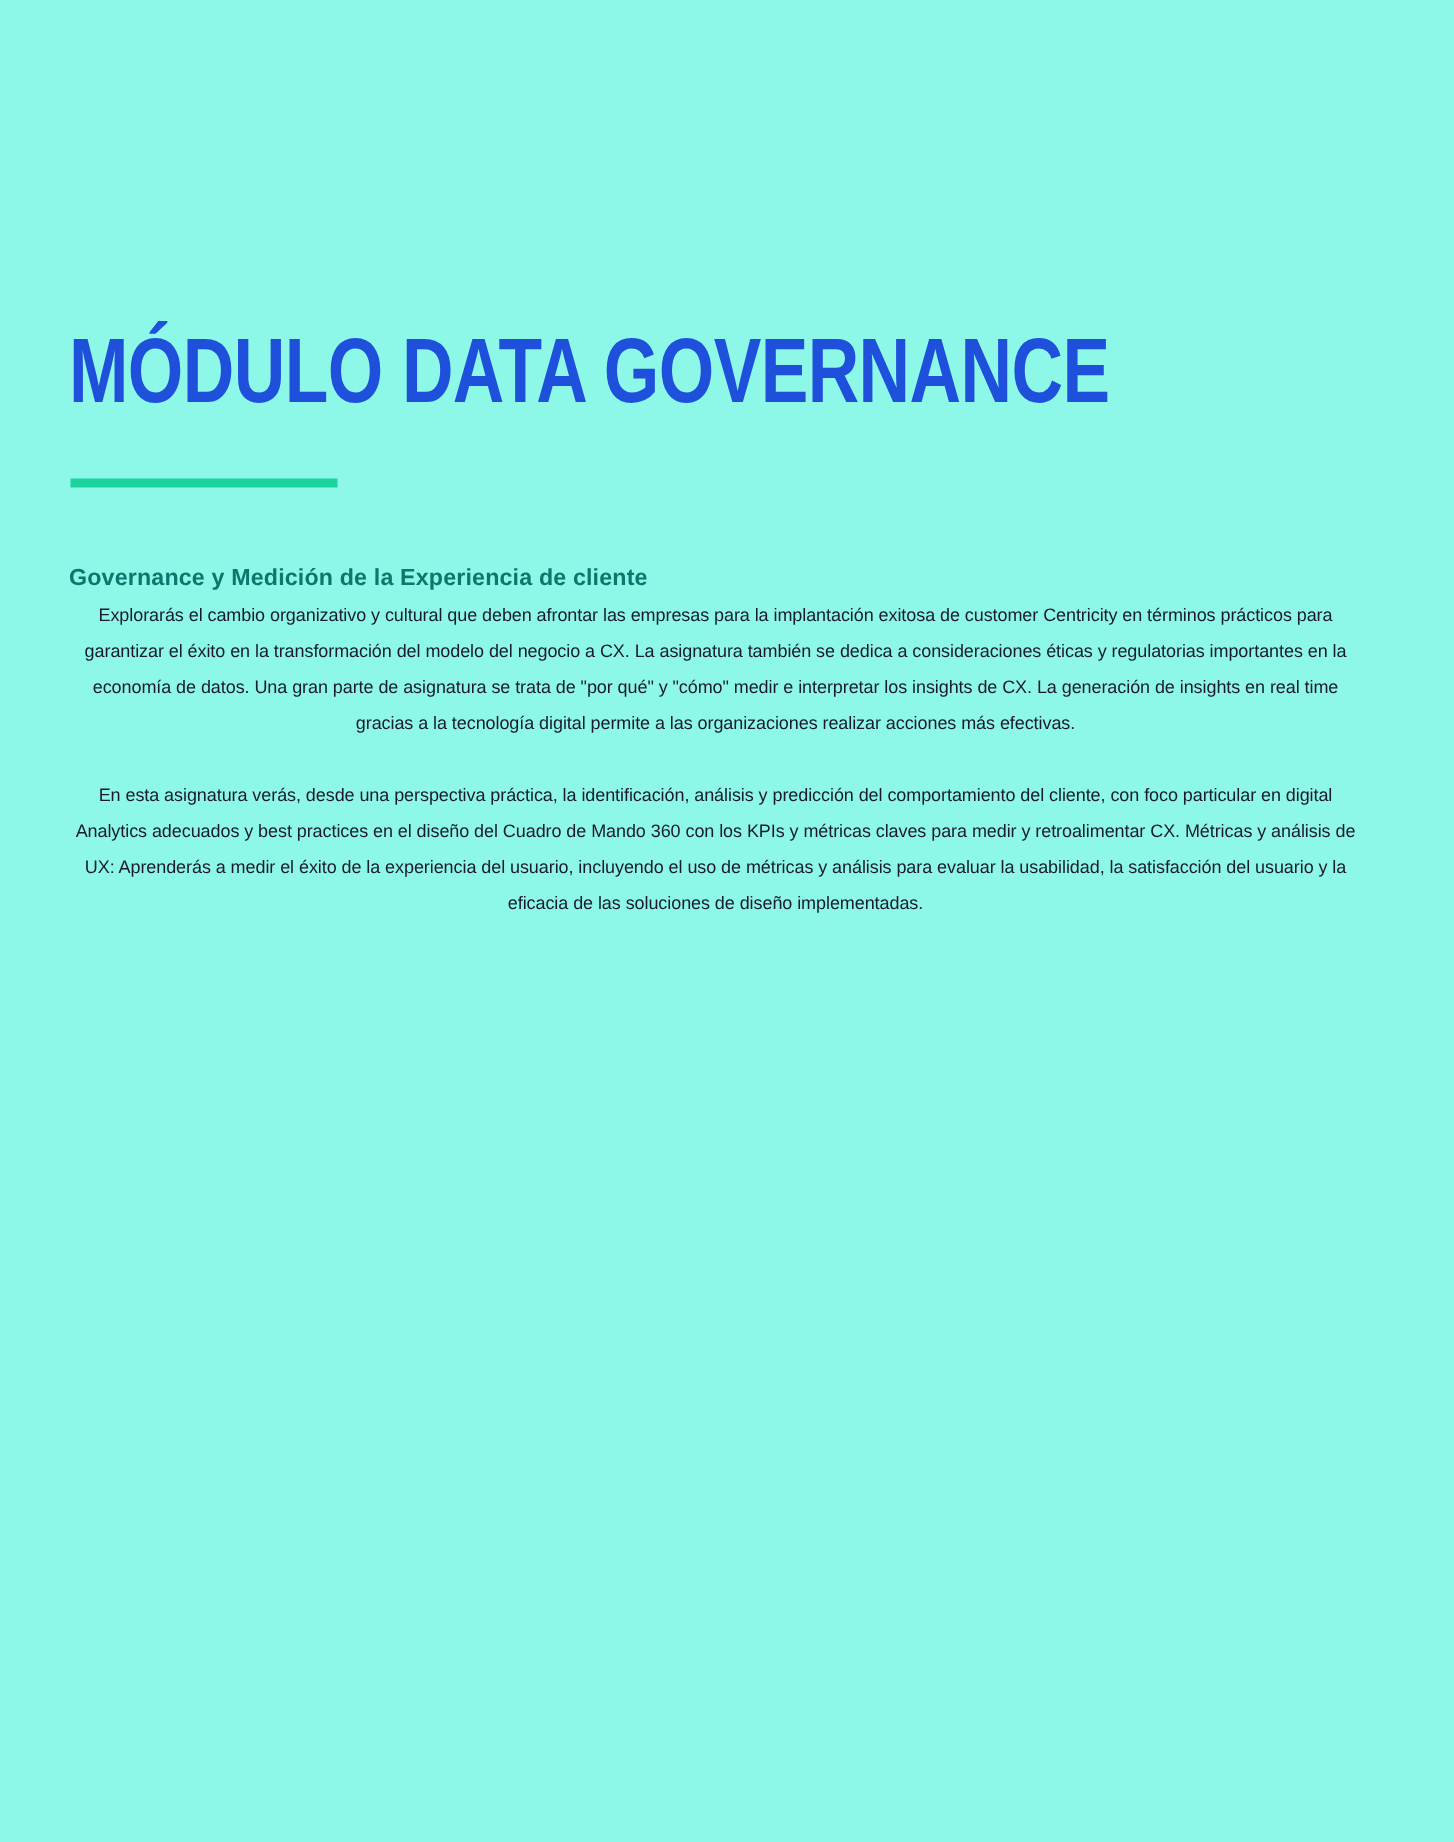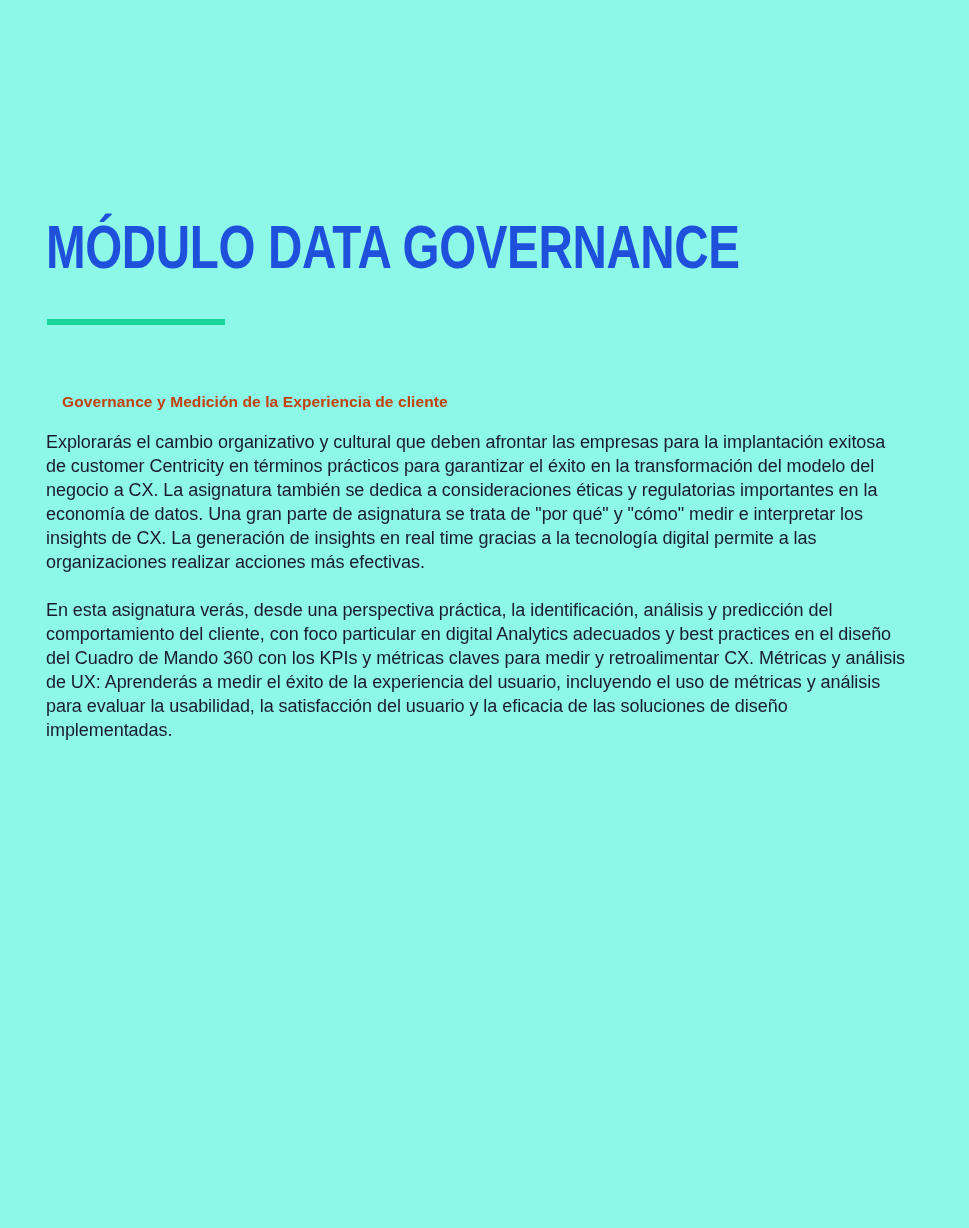--- a/index.html
+++ b/index.html
@@ -64,36 +64,36 @@
   }
 
   .section {
     margin: 0 0 24px 0;
   }
   .section:last-child {
     margin-bottom: 0;
   }
 
   .section-heading {
-    margin: 16px;
+    margin: 0;
     font-size: 15.5px;
     line-height: 24px;
     font-weight: 700;
     letter-spacing: 0.1px;
-    color: #c2410c;
+    color: #0f766e;
   }
 
   .section-body {
     margin: 0;
-    font-size: 18px;
+    font-size: 12px;
     line-height: 24px;
     font-weight: 400;
     letter-spacing: -0.05px;
     color: #1a1a2e;
-    text-align: left;
+    text-align: center;
   }
 </style>
 </head>
 <body>
 
 <div class="page">
 
   <div class="title-block">
     <h1 class="page-title">MÓDULO DATA GOVERNANCE</h1>
   </div>

